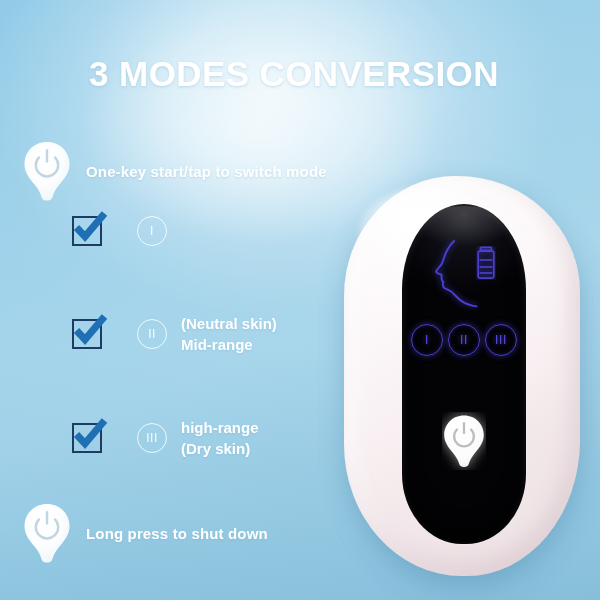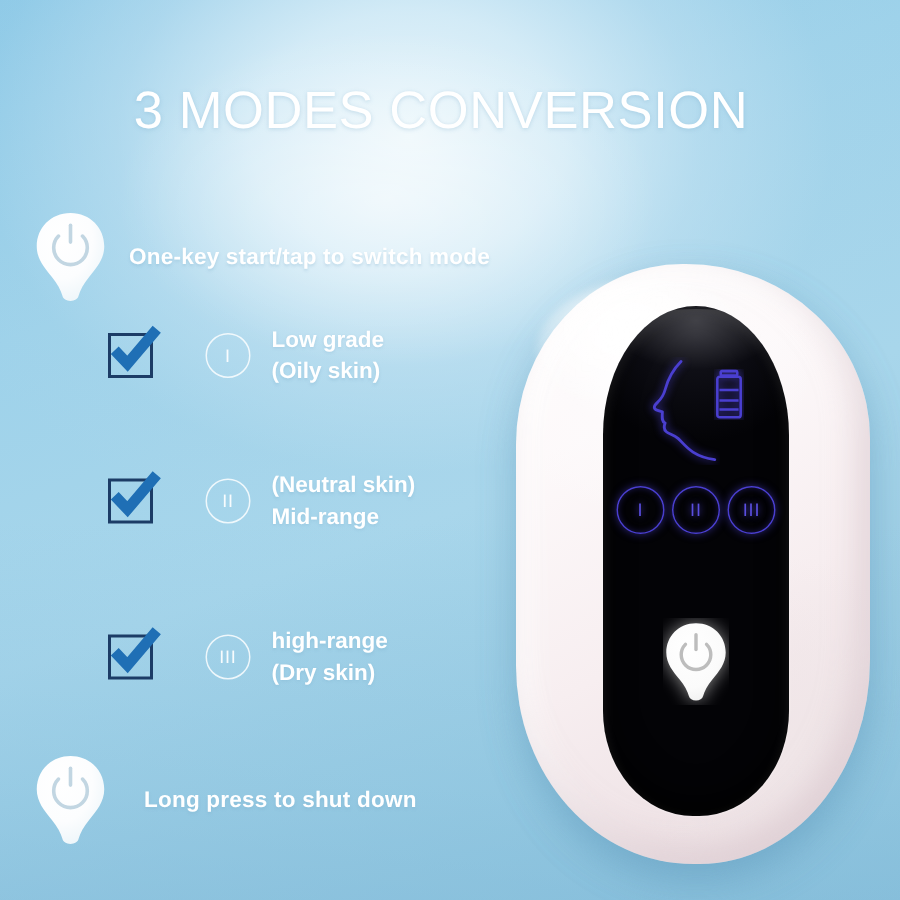--- a/index.html
+++ b/index.html
@@ -62,21 +62,21 @@
 
   
   .title {
     position: absolute;
     left: 0;
     top: 56px;
     width: 588px;
     text-align: center;
     color: #ffffff;
     font-size: 35px;
-    font-weight: normal;
+    font-weight: bold;
     letter-spacing: 0.4px;
     line-height: 1.05;
     text-shadow: 0 1px 3px rgba(120,170,200,0.35);
     white-space: nowrap;
   }
 
   
   .bulb {
     position: relative;
     display: block;
@@ -300,24 +300,20 @@
   <div class="mode-row" style="left:72px; top:216px;">
     <span class="checkbox">
       <span class="box"></span>
       <span class="tick">
         <svg width="40" height="40" viewBox="0 0 40 40">
           <path d="M7.5 20.5 L16.0 29.5 L35.5 6.5" fill="none" stroke="#1f6fb5" stroke-width="7.2" stroke-linecap="butt" stroke-linejoin="miter"></path>
         </svg>
       </span>
     </span>
     <span class="numeral" style="margin-left:35px;">I</span>
-    <span class="mode-label" style="margin-left:14px;">
-      <span class="sub">Low grade</span>
-      <span class="sub">(Oily skin)</span>
-    </span>
   </div>
 
   <div class="mode-row" style="left:72px; top:313px;">
     <span class="checkbox">
       <span class="box"></span>
       <span class="tick">
         <svg width="40" height="40" viewBox="0 0 40 40">
           <path d="M7.5 20.5 L16.0 29.5 L35.5 6.5" fill="none" stroke="#1f6fb5" stroke-width="7.2" stroke-linecap="butt" stroke-linejoin="miter"></path>
         </svg>
       </span>
@@ -358,21 +354,21 @@
         <path d="M25 2 C11.8 2 2.5 12.0 2.5 24.2 C2.5 32.6 7.6 38.6 12.6 44.6
                  C16.2 49.0 18.6 53.4 19.6 57.2 C20.2 59.4 22.2 60.6 25 60.6
                  C27.8 60.6 29.8 59.4 30.4 57.2 C31.4 53.4 33.8 49.0 37.4 44.6
                  C42.4 38.6 47.5 32.6 47.5 24.2 C47.5 12.0 38.2 2 25 2 Z" fill="url(#bulbGradB)"></path>
         <g stroke="#c2d6e2" stroke-width="2.4" fill="none" stroke-linecap="round">
           <path d="M17.0 17.4 A11.2 11.2 0 1 0 33.0 17.4"></path>
           <path d="M25 10.2 L25 21.4"></path>
         </g>
       </svg>
     </span>
-    <span class="lead-text" style="margin-left:24px;">Long press to shut down</span>
+    <span class="lead-text" style="margin-left:14px;">Long press to shut down</span>
   </div>
 
   <div class="device">
     <div class="device-shadow"></div>
     <div class="device-body"></div>
     <div class="device-rim-hi"></div>
 
     <div class="device-screen">
       <div class="screen-gloss"></div>
 

